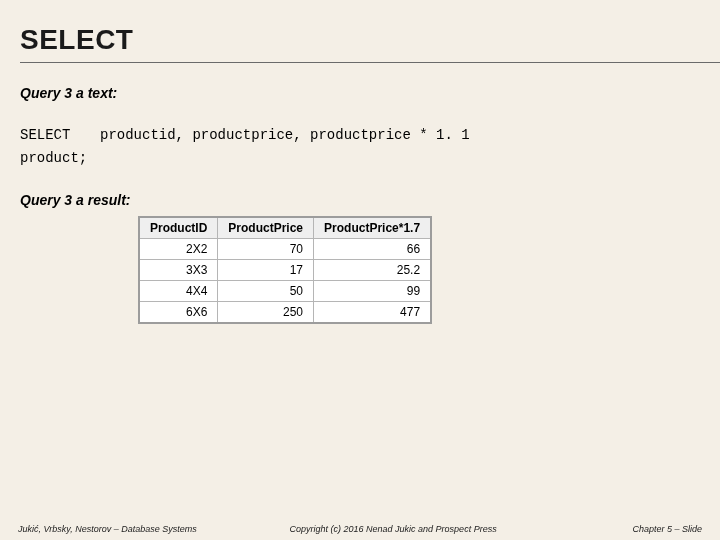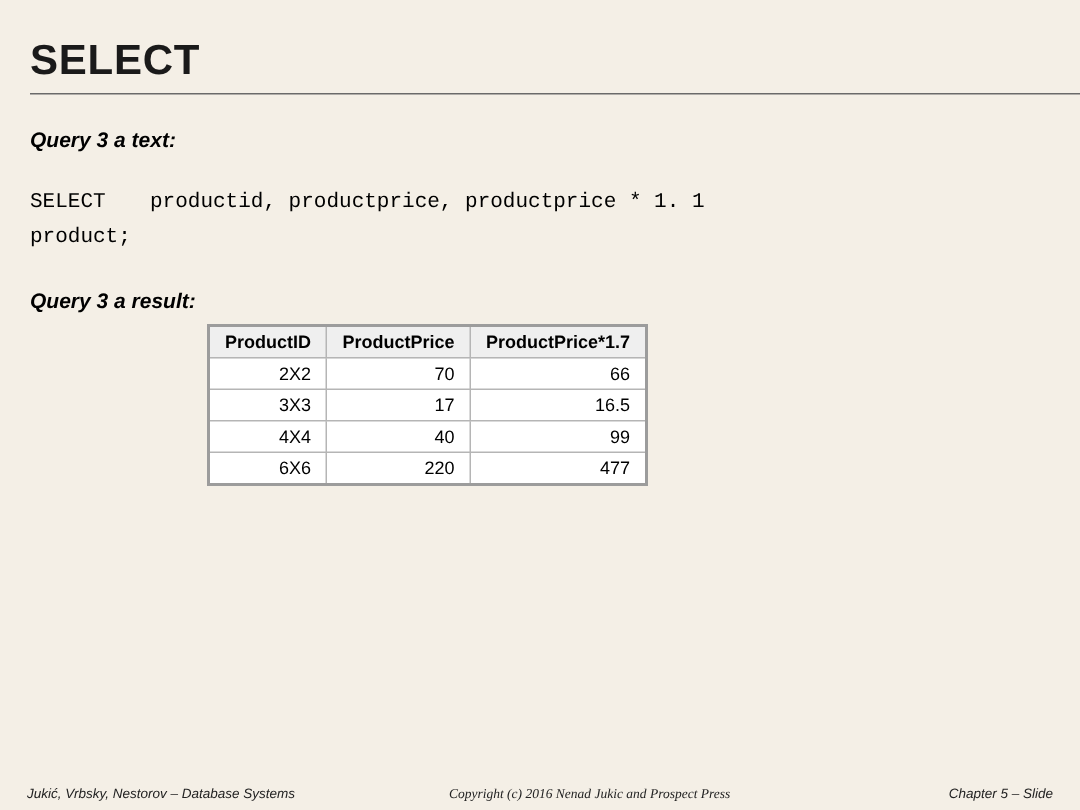--- a/index.html
+++ b/index.html
@@ -82,21 +82,21 @@
     position: absolute;
     left: 0; right: 0; bottom: 6px;
     display: flex;
     justify-content: space-between;
     font-size: 9px;
     font-style: italic;
     color: #222;
     padding: 0 18px;
     align-items: flex-end;
   }
-  .footer .center { text-align: center; flex: 1; font-family: Liberation Serif, serif; }
+  .footer .center { text-align: center; flex: 1; }
   .footer .right { text-align: right; margin-left: 43px; }
 </style>
 </head>
 <body>
 
 <div class="slide">
 
   <div class="title">SELECT</div>
   <hr class="title-rule">
 
@@ -129,30 +129,30 @@
       </thead>
       <tbody>
         <tr>
           <td>2X2</td>
           <td>70</td>
           <td>66</td>
         </tr>
         <tr>
           <td>3X3</td>
           <td>17</td>
-          <td>16.5</td>
+          <td>25.2</td>
         </tr>
         <tr>
           <td>4X4</td>
-          <td>40</td>
+          <td>50</td>
           <td>99</td>
         </tr>
         <tr>
           <td>6X6</td>
-          <td>220</td>
+          <td>250</td>
           <td>477</td>
         </tr>
       </tbody>
     </table>
   </div>
 
   <div class="footer">
     <span>Jukić, Vrbsky, Nestorov – Database Systems</span>
     <span class="center">Copyright (c) 2016 Nenad Jukic and Prospect Press</span>
     <span class="right">Chapter 5 – Slide</span>

